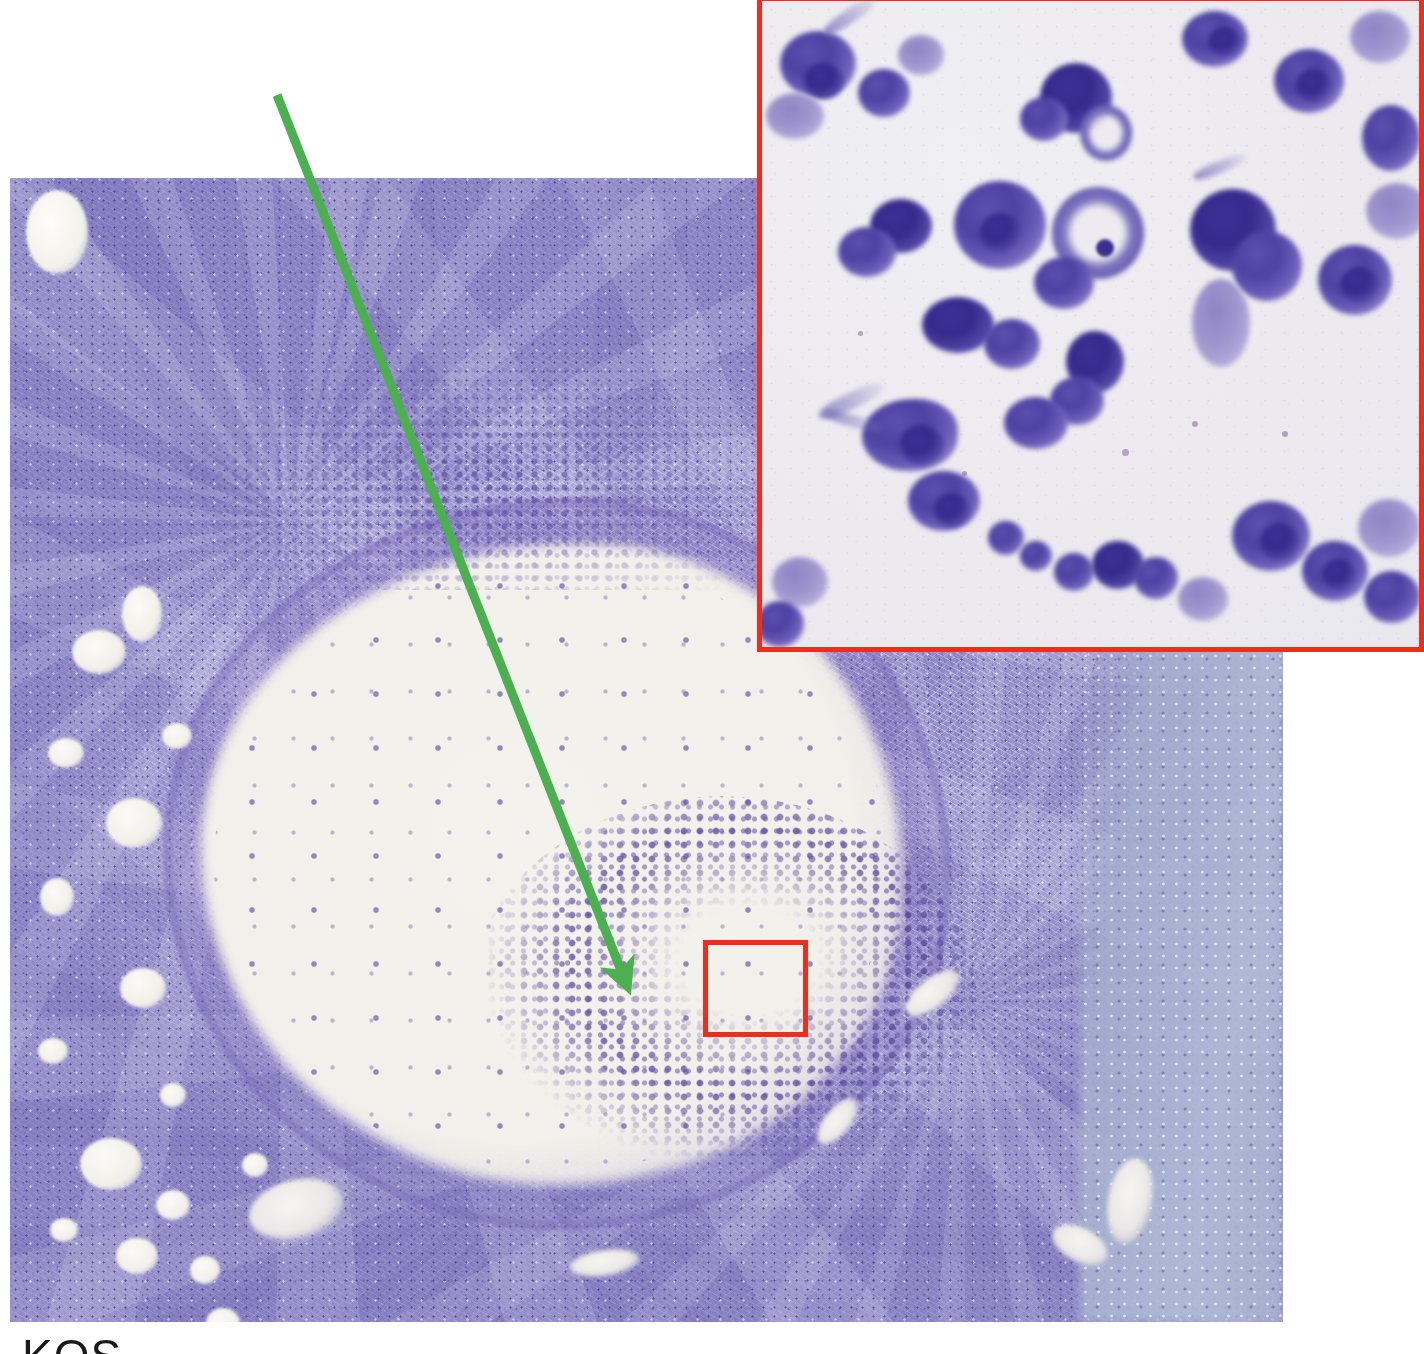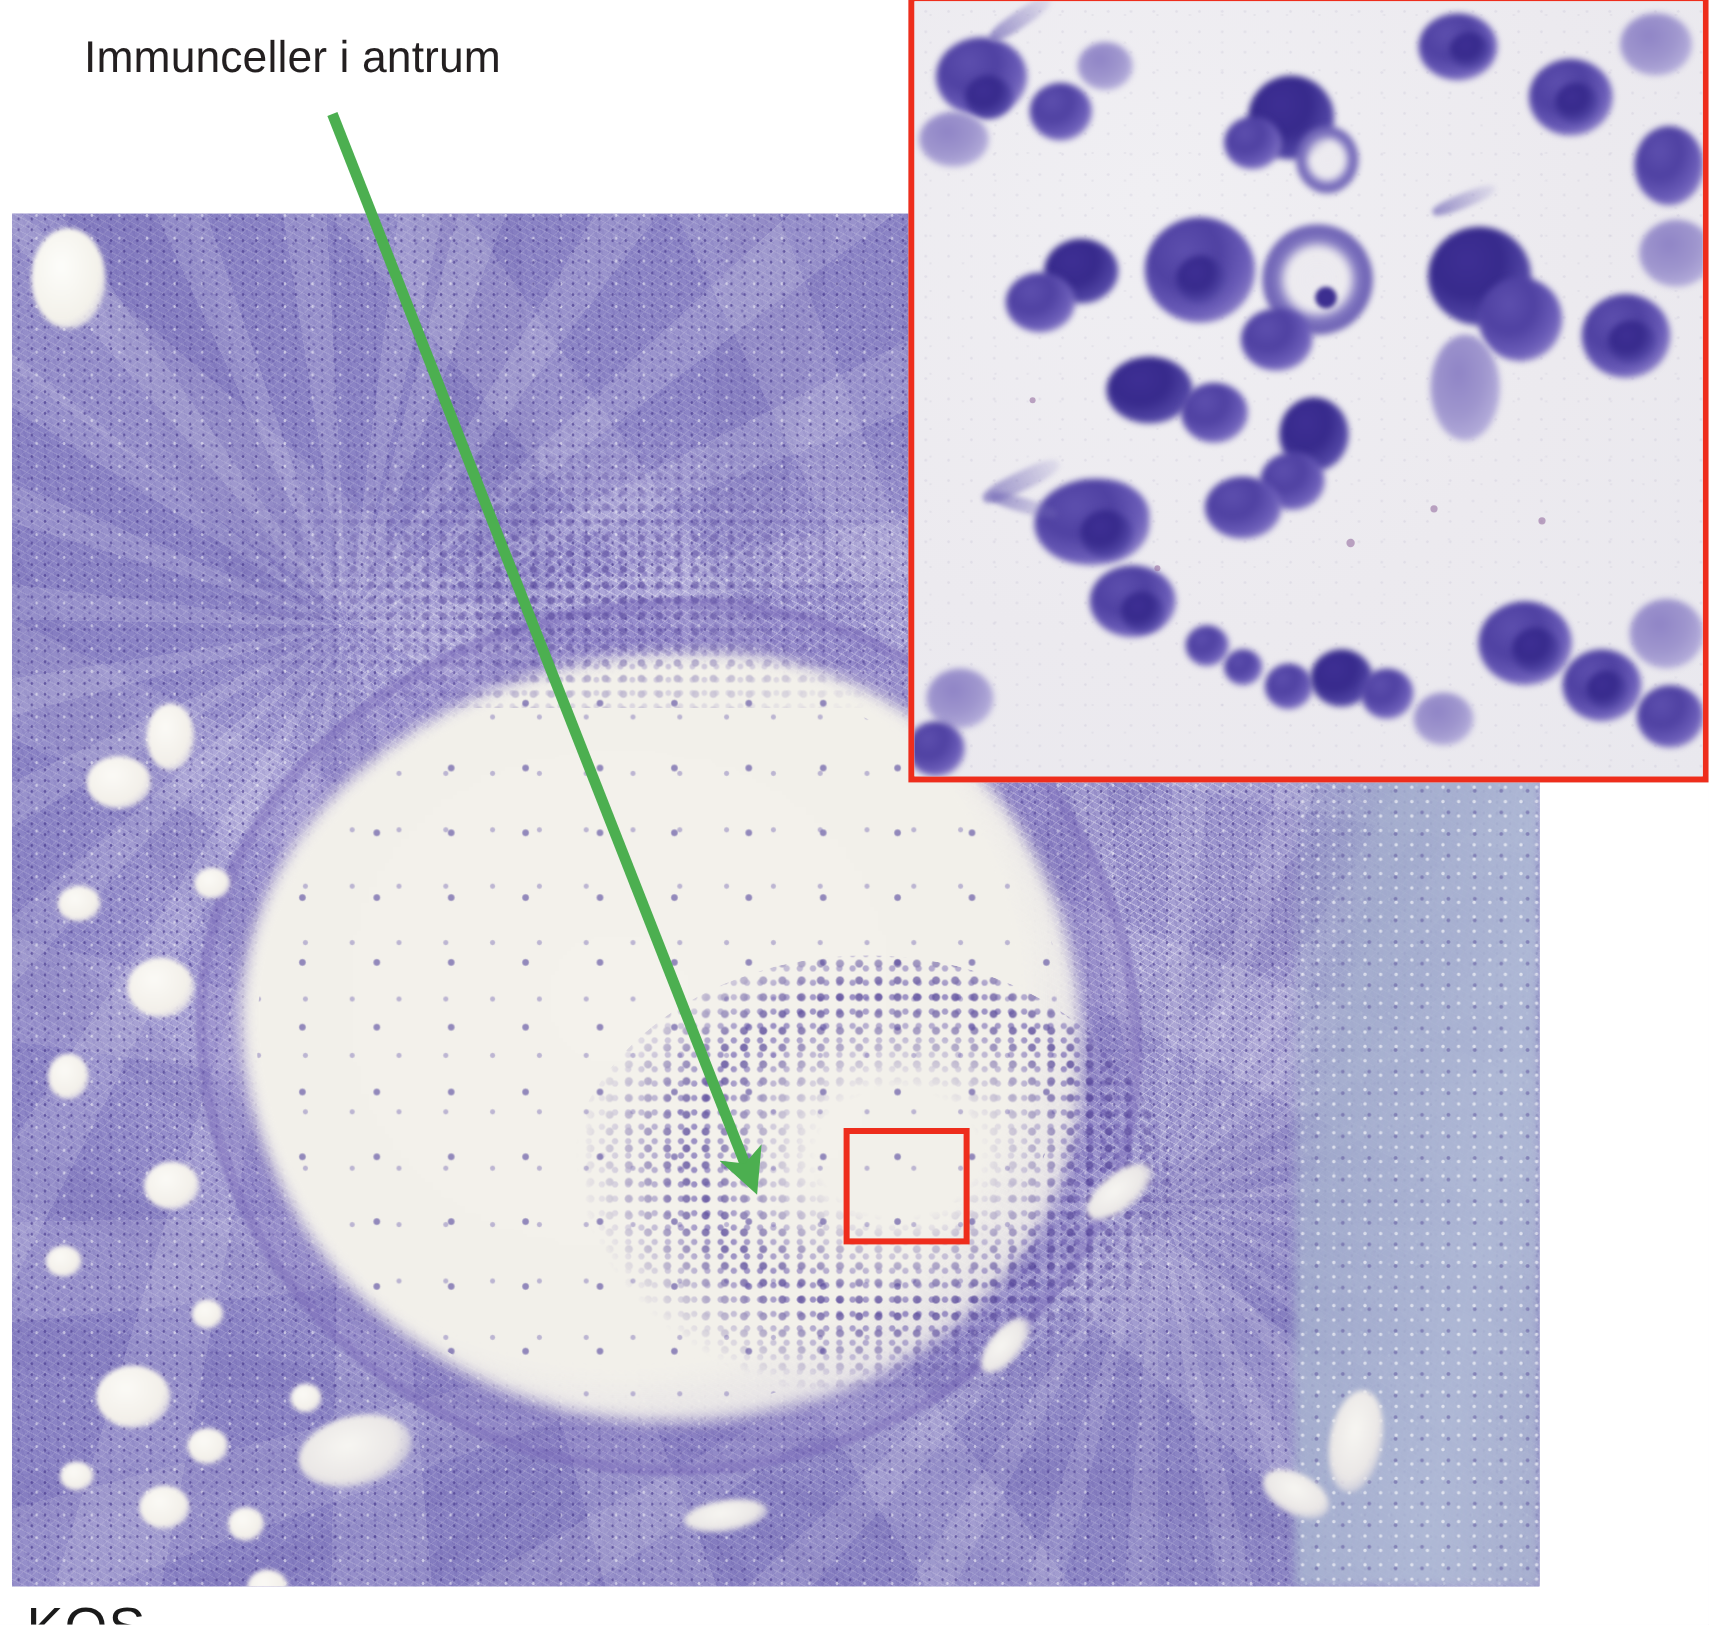--- a/index.html
+++ b/index.html
@@ -281,21 +281,20 @@
     width: 1424px;
     height: 1354px;
     pointer-events: none;
   }
 </style>
 </head>
 <body>
 
 <div id="slide">
 
-  <div id="slide-title">Immunceller i antrum</div>
 
   <div id="main-micrograph">
     <div class="mg-layer stroma-base"></div>
     <div class="mg-layer stroma-swirls"></div>
     <div class="mg-layer stroma-nuclei"></div>
 
     <div class="granulosa-rim"></div>
     <div class="antrum-cavity"></div>
     <div class="antrum-cells"></div>
     <div class="granulosa-clumps"></div>

